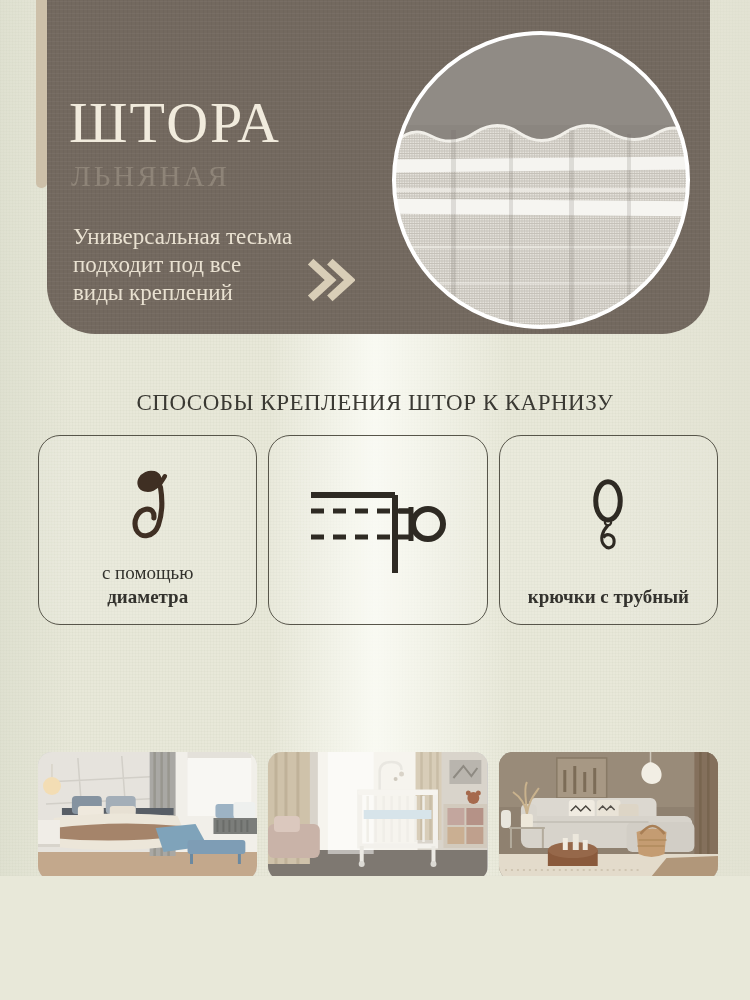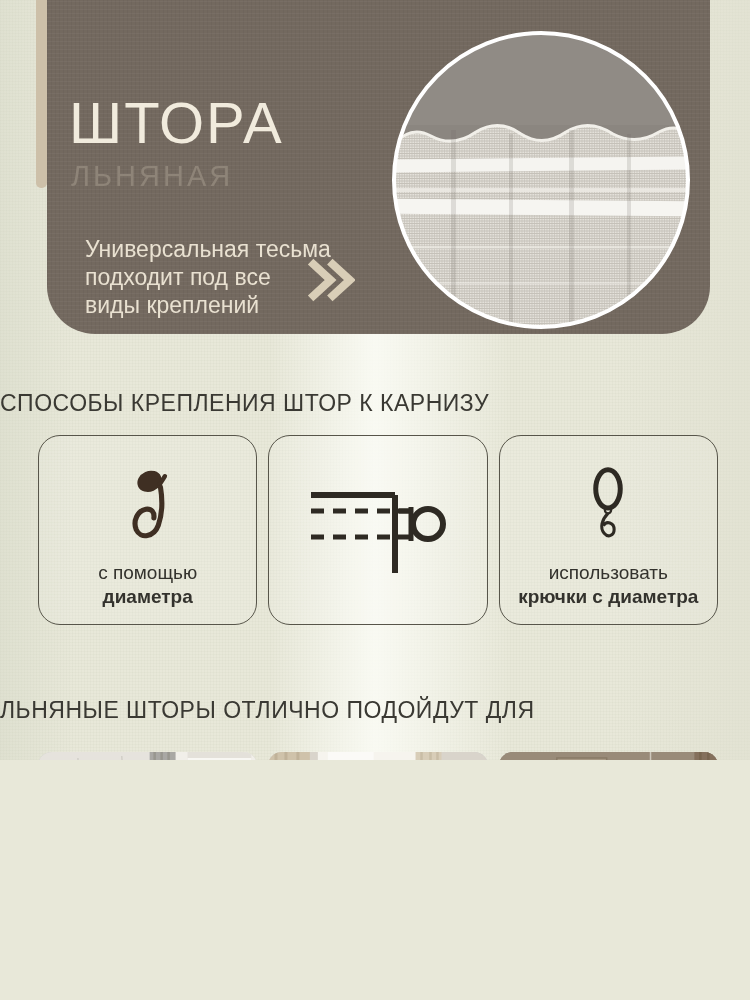--- a/index.html
+++ b/index.html
@@ -1,19 +1,19 @@
 <!DOCTYPE html>
 <html><head>
 <meta charset="utf-8">
 <style>
   html,body{margin:0;padding:0;background:#e8e8d9;}
   *{box-sizing:border-box;}
   .canvas{
-    position:relative;width:750px;height:760px;overflow:hidden;
-    font-family:Liberation Sans, sans-serif;
+    position:relative;width:750px;height:876px;overflow:hidden;
+    font-family:Liberation Serif, serif;
     background-color:#e8e8d9;
     background-image:
       linear-gradient(90deg, rgba(250,251,243,0) 36%, rgba(252,253,247,.85) 50%, rgba(250,251,243,0) 68%),
       linear-gradient(90deg, rgba(208,212,194,.38) 0, rgba(236,238,226,0) 10%),
       linear-gradient(90deg, rgba(236,238,226,0) 82%, rgba(222,222,206,.55) 100%),
       repeating-linear-gradient(0deg, rgba(150,158,130,.05) 0 1px, rgba(255,255,255,0) 1px 3px),
       repeating-linear-gradient(90deg, rgba(150,158,130,.05) 0 1px, rgba(255,255,255,0) 1px 3px);
   }
   
   .accent-bar{position:absolute;left:36px;top:0;width:11px;height:188px;background:#cdc0a9;border-radius:0 0 5px 5px;}
@@ -21,26 +21,26 @@
     position:absolute;left:47px;top:0;width:663px;height:334px;
     background-color:#73695f;border-radius:0 0 48px 48px;
     background-image:
       repeating-linear-gradient(0deg, rgba(255,255,255,.035) 0 1px, rgba(0,0,0,0) 1px 4px),
       repeating-linear-gradient(90deg, rgba(0,0,0,.035) 0 1px, rgba(0,0,0,0) 1px 4px);
   }
   .hero-title{position:absolute;left:22px;top:94px;margin:0;font-size:58px;font-weight:500;
     letter-spacing:2px;color:#f1ebdd;line-height:1;}
   .hero-sub{position:absolute;left:24px;top:160px;font-size:29px;font-weight:400;
     letter-spacing:3px;color:#8e8478;}
-  .hero-desc{position:absolute;left:22px;top:219px;margin:16px;width:250px;
+  .hero-desc{position:absolute;left:22px;top:219px;margin:4px;width:250px;
     font-size:23px;line-height:28px;color:#e9e1d1;white-space:pre-line;}
   .chevrons{position:absolute;left:256px;top:256px;width:52px;height:48px;}
   .tape-circle{position:absolute;left:344px;top:30px;width:300px;height:300px;border-radius:50%;overflow:hidden;}
   
-  .sec-heading{position:absolute;left:0;width:750px;margin:0;
+  .sec-heading{position:absolute;left:0;width:750px;margin:0;text-align:center;
     font-size:23px;font-weight:500;letter-spacing:.5px;color:#3a3933;}
   .sec-heading.first{top:390px;}
   .sec-heading.second{top:697px;}
   
   .cards-row{position:absolute;left:38px;top:435px;width:680px;height:190px;display:flex;gap:11px;}
   .info-card{flex:1;border:1.5px solid #57554a;border-radius:22px;background:rgba(255,255,255,.10);
     display:flex;flex-direction:column;align-items:center;justify-content:space-between;
     padding:16px 8px 15px;}
   .icon-wrap{flex:1;display:flex;align-items:center;justify-content:center;width:100%;}
   .card-text{margin:0;text-align:center;font-size:19px;line-height:1.26;color:#33322d;}
@@ -144,27 +144,25 @@
       <div class="icon-wrap">
         <svg viewBox="0 0 60 110" width="46" height="85">
           <g stroke="#2e2a23" fill="none">
             <ellipse cx="30" cy="32" rx="16" ry="25" stroke-width="6.5"></ellipse>
             <circle cx="30" cy="60" r="4" stroke-width="3"></circle>
             <path d="M30 64 C22 72 19 83 25 90 C30 96 38 93 38 85 C38 76 28 73 24 80" stroke-width="4"></path>
           </g>
         </svg>
       </div>
       <p class="card-text">
-          <span class="line">использовать</span>
-          <span class="line bold">крючки с диаметра</span>
+          <span class="line bold">крючки с трубный</span>
         </p>
     </div>
   </div>
 
-  <h2 class="sec-heading second">ЛЬНЯНЫЕ ШТОРЫ ОТЛИЧНО ПОДОЙДУТ ДЛЯ</h2>
 
   <div class="photos-row">
 
     <div class="room-photo">
       <svg viewBox="0 0 220 128" preserveAspectRatio="none">
         <rect width="220" height="128" fill="#e6e3dd"></rect>
         <rect x="130" y="0" width="90" height="110" fill="#f1efe9"></rect>
         <rect x="150" y="0" width="64" height="8" fill="#e4e1da"></rect>
         <rect x="150" y="6" width="64" height="58" fill="#f8f7f3"></rect>
         <path d="M8 30 L128 24 M8 52 L128 46 M40 6 L44 60 M84 4 L88 58" stroke="#d2cfc8" stroke-width="1.5" fill="none"></path>

